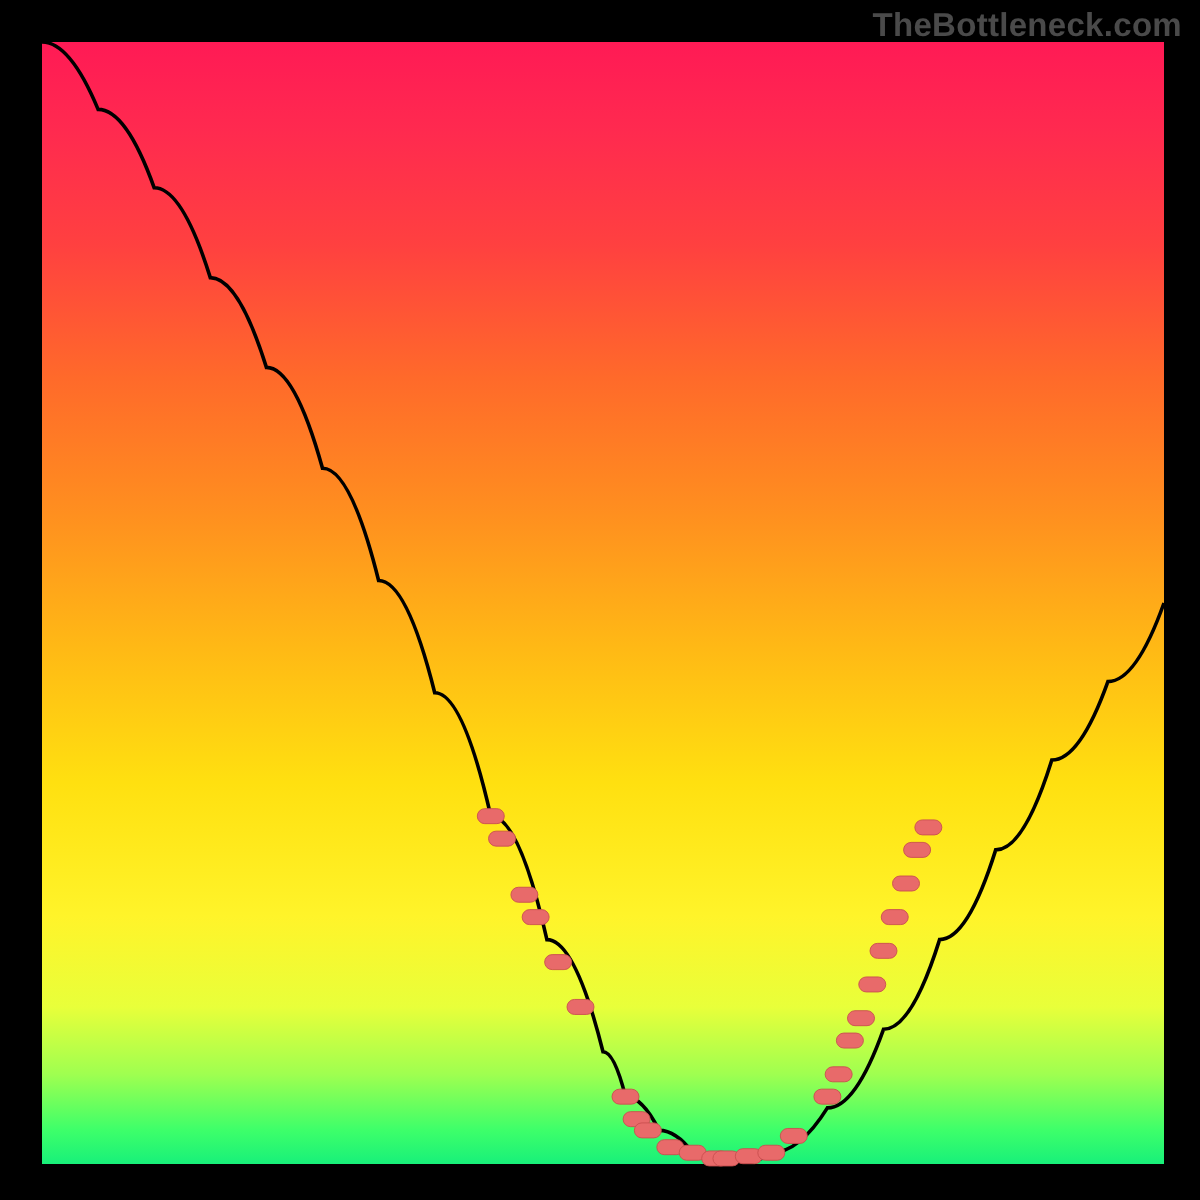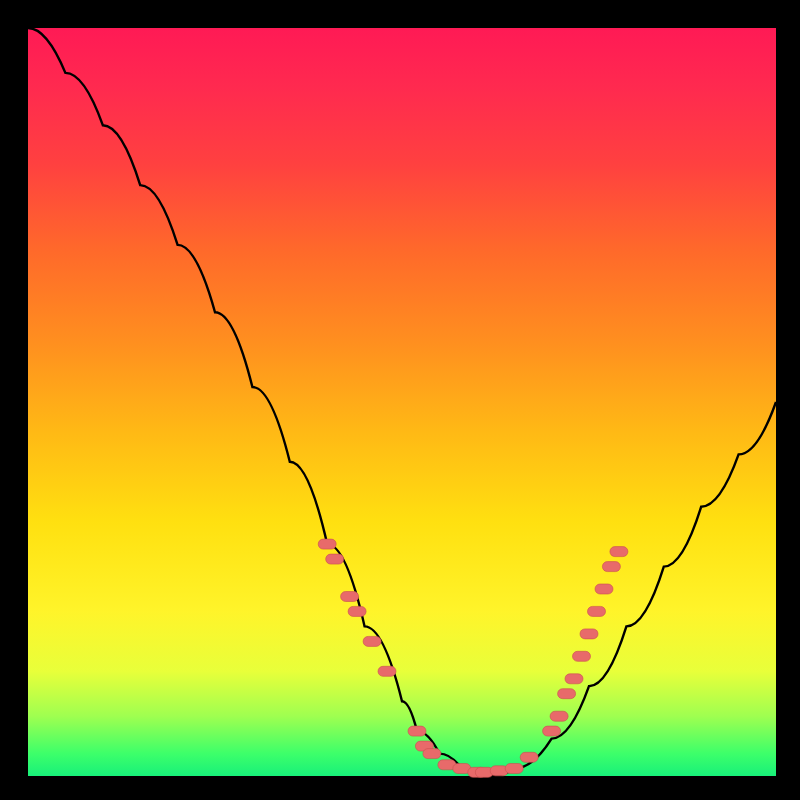--- a/index.html
+++ b/index.html
@@ -91,13 +91,14 @@
           <rect x="537.0" y="645.8" width="18" height="10" rx="5" ry="5" fill="#e86a6a" stroke="#c94f4f" stroke-width="0.6"></rect>
           <rect x="544.5" y="623.3" width="18" height="10" rx="5" ry="5" fill="#e86a6a" stroke="#c94f4f" stroke-width="0.6"></rect>
           <rect x="552.0" y="600.9" width="18" height="10" rx="5" ry="5" fill="#e86a6a" stroke="#c94f4f" stroke-width="0.6"></rect>
           <rect x="559.5" y="578.4" width="18" height="10" rx="5" ry="5" fill="#e86a6a" stroke="#c94f4f" stroke-width="0.6"></rect>
           <rect x="567.0" y="556.0" width="18" height="10" rx="5" ry="5" fill="#e86a6a" stroke="#c94f4f" stroke-width="0.6"></rect>
           <rect x="574.4" y="533.6" width="18" height="10" rx="5" ry="5" fill="#e86a6a" stroke="#c94f4f" stroke-width="0.6"></rect>
           <rect x="581.9" y="518.6" width="18" height="10" rx="5" ry="5" fill="#e86a6a" stroke="#c94f4f" stroke-width="0.6"></rect>
         </g>
     </svg>
   </div>
+  <div class="watermark">TheBottleneck.com</div>
 </div>
 
 </body></html>

